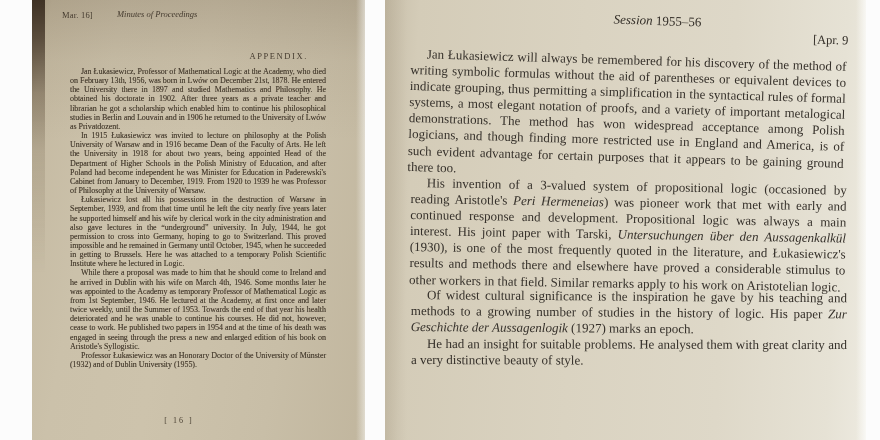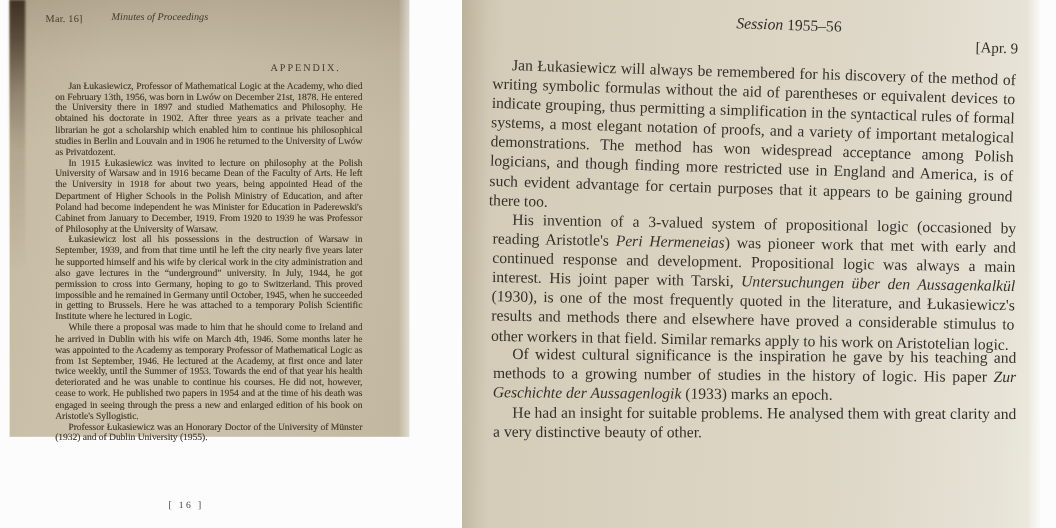--- a/index.html
+++ b/index.html
@@ -5,21 +5,21 @@
   html,body{margin:0;padding:0;}
   body{
     width:880px;height:440px;overflow:hidden;
     background:#fdfdfd;
     font-family:"Liberation Serif","DejaVu Serif",serif;
   }
   .scan{position:relative;width:880px;height:440px;background:#fcfcfc;}
 
   
   .page-left{
-    position:absolute;left:8px;top:0;width:333px;height:364px;
+    position:absolute;left:32px;top:0;width:333px;height:440px;
     background:linear-gradient(100deg,#b3a68c 0%,#c5baa2 5%,#cbc1aa 22%,#cdc3ac 45%,#c8bea7 75%,#c1b69e 100%);
   }
   .page-left::before{ 
     content:"";position:absolute;inset:0;pointer-events:none;
     background:linear-gradient(180deg,rgba(108,92,70,0.25) 0%,rgba(108,92,70,0.08) 14%,rgba(0,0,0,0) 32%);
   }
   .lp-edge{
     position:absolute;left:0;top:0;width:13px;height:62%;
     background:linear-gradient(180deg,rgba(58,45,32,0.95) 0%,rgba(66,52,38,0.78) 14%,rgba(88,72,53,0.45) 34%,rgba(110,95,72,0.22) 55%,rgba(0,0,0,0) 100%);
     filter:blur(0.7px);
@@ -97,18 +97,18 @@
 
   <div class="page-right">
     <div class="rp-header-center">
       <span class="sess">Session</span>
       <span>1955–56</span>
     </div>
     <div class="rp-header-right">[Apr. 9</div>
     <div class="rp-body" id="right-paras">
         <p><span>Jan Łukasiewicz will always be remembered for his discovery of the method of writing symbolic formulas without the aid of parentheses or equivalent devices to indicate grouping, thus permitting a simplification in the syntactical rules of formal systems, a most elegant notation of proofs, and a variety of important metalogical demonstrations.  The method has won widespread acceptance among Polish logicians, and though finding more restricted use in England and America, is of such evident advantage for certain purposes that it appears to be gaining ground there too.</span></p>
         <p><span>His invention of a 3-valued system of propositional logic (occasioned by reading Aristotle's </span><span class="it">Peri Hermeneias</span><span>) was pioneer work that met with early and continued response and development.  Propositional logic was always a main interest.  His joint paper with Tarski, </span><span class="it">Untersuchungen über den Aussagenkalkül</span><span> (1930), is one of the most frequently quoted in the literature, and Łukasiewicz's results and methods there and elsewhere have proved a considerable stimulus to other workers in that field.  Similar remarks apply to his work on Aristotelian logic.</span></p>
-        <p><span>Of widest cultural significance is the inspiration he gave by his teaching and methods to a growing number of studies in the history of logic.  His paper </span><span class="it">Zur Geschichte der Aussagenlogik</span><span> (1933) marks an epoch.</span></p>
-        <p><span>He had an insight for suitable problems.  He analysed them with great clarity and a very distinctive beauty of other.</span></p>
+        <p><span>Of widest cultural significance is the inspiration he gave by his teaching and methods to a growing number of studies in the history of logic.  His paper </span><span class="it">Zur Geschichte der Aussagenlogik</span><span> (1927) marks an epoch.</span></p>
+        <p><span>He had an insight for suitable problems.  He analysed them with great clarity and a very distinctive beauty of style.</span></p>
       </div>
   </div>
 
 </div>
 
 </body></html>

